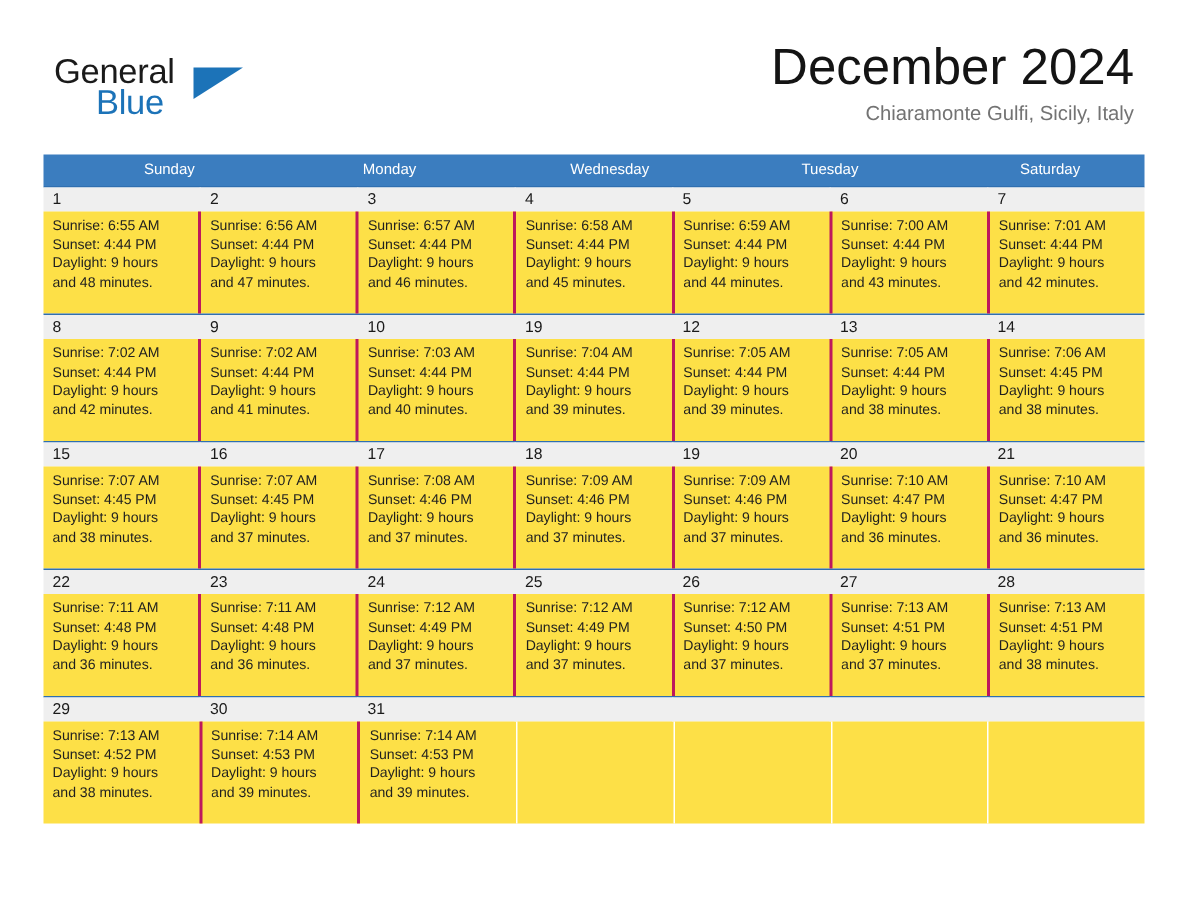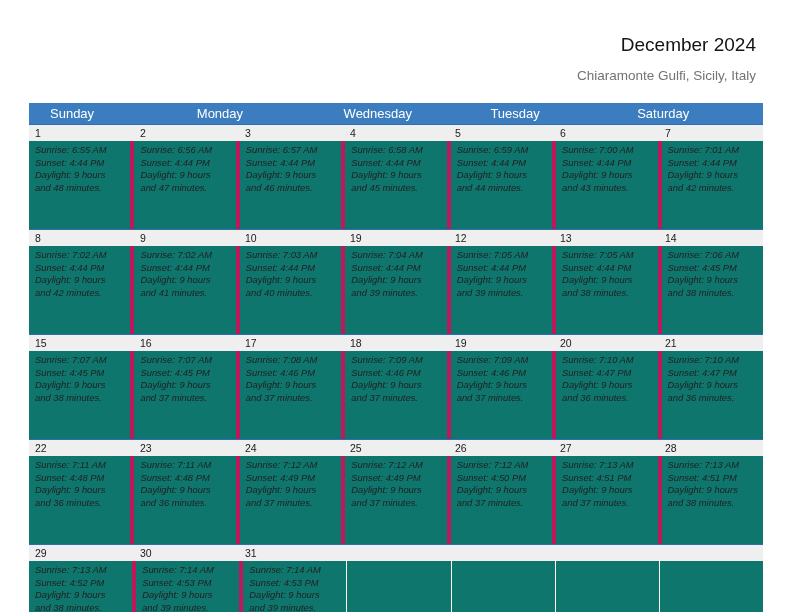--- a/index.html
+++ b/index.html
@@ -66,21 +66,21 @@
     border-bottom: 21px solid transparent;
   }
 
   .title-block {
     position: absolute;
     right: 36px;
     top: 28px;
     text-align: right;
   }
   .cal-title {
-    font-size: 19px;
+    font-size: 34px;
     line-height: 34px;
     color: #141414;
     font-weight: normal;
     white-space: nowrap;
   }
   .cal-subtitle {
     margin-top: 5px;
     font-size: 13.5px;
     line-height: 18px;
     color: #737373;
@@ -98,26 +98,27 @@
   .weekday-row {
     display: flex;
     width: 100%;
     background: #3b7dbf;
     height: 21px;
   }
   .weekday {
     flex: 1 1 0;
     min-width: 0;
     color: #ffffff;
-    font-size: 13px;
+    font-size: 10px;
     line-height: 21px;
     padding-left: 21px;
     box-sizing: border-box;
     white-space: nowrap;
     overflow: hidden;
+    text-align: center;
   }
 
   .week-row {
     width: 100%;
     border-top: 1.3px solid #2f6fb0;
     box-sizing: border-box;
   }
   .week-row:first-of-type {
     border-top: none;
   }
@@ -137,49 +138,53 @@
     color: #1a1a1a;
     border-left: 1px solid #efefef;
     white-space: nowrap;
     overflow: hidden;
   }
   .daynum:first-child { border-left: none; }
 
   .week-row .detail-band {
     display: flex;
     width: 100%;
-    height: 88px;
-    background: #0f766e;
-    font-style: italic;
+    height: 68px;
+    background: #fde047;
   }
   .daycell {
     flex: 1 1 0;
     min-width: 0;
     box-sizing: border-box;
     padding: 3px 5px 0 6px;
-    border-left: 4px solid #be185d;
+    border-left: 2px solid #be185d;
     overflow: hidden;
   }
   .daycell:first-child { border-left: none; }
   .daycell .line {
     font-size: 9.4px;
     line-height: 12.6px;
     color: #1f1f1f;
     white-space: nowrap;
     overflow: hidden;
   }
   .daycell.empty { border-left: 1px solid #ffffff; }
 </style>
 </head>
 <body>
 
 <div class="page">
 
   <div class="header">
 
+    <div class="brand">
+      <span class="brand-general">General</span>
+      <span class="brand-triangle"></span>
+      <span class="brand-blue">Blue</span>
+    </div>
 
     <div class="title-block">
       <div class="cal-title">December 2024</div>
       <div class="cal-subtitle">Chiaramonte Gulfi, Sicily, Italy</div>
     </div>
 
   </div>
 
   <div class="calendar">
 

